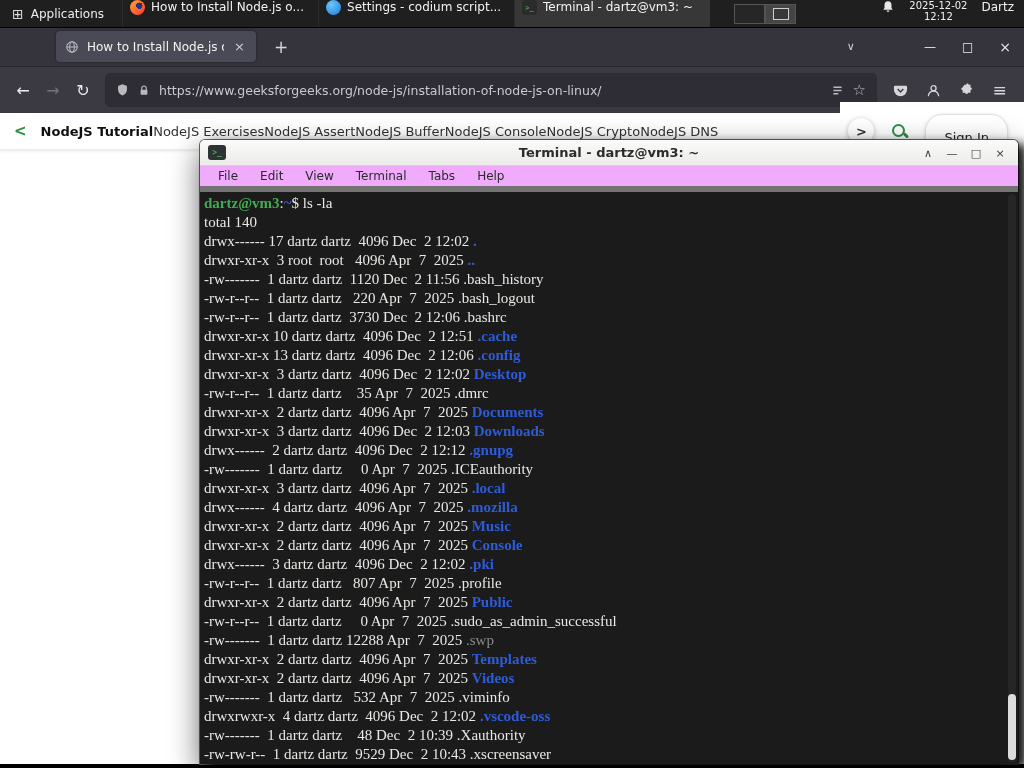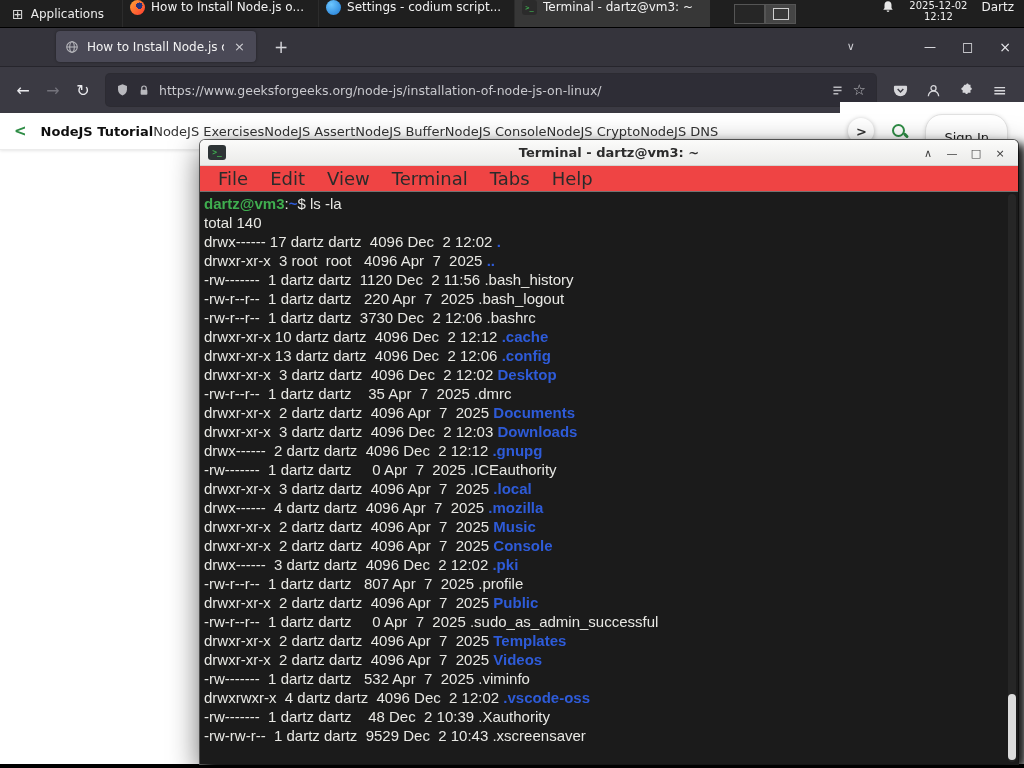--- a/index.html
+++ b/index.html
@@ -95,25 +95,25 @@
   .t-title { height:26px; background:linear-gradient(#fbfbfa,#ebebe9);
     display:flex; align-items:center; border-bottom:1px solid #d3d3d1;
     border-radius:5px 5px 0 0; position:relative; }
   .t-icon { position:absolute; left:8px; top:5px; width:18px; height:15px;
     background:#2e3436; border-radius:3px; color:var(--term-green,#3fae4f);
     font:bold 8px "DejaVu Sans Mono",monospace; display:flex; align-items:center;
     justify-content:center; }
   .t-title-text { flex:1; text-align:center; font-weight:bold; font-size:13px; color:#2c2c2c; }
   .t-btns { position:absolute; right:6px; top:0; height:26px; display:flex; align-items:center; }
   .t-btn { width:24px; text-align:center; color:#3c3c3c; font-size:11px; }
-  .t-menu { height:26px; background:#ef4444; display:flex; align-items:center;
-    padding-left:7px; border-bottom:1px solid #737373; font-size:18px; color:#2b2b2b; }
+  .t-menu { height:26px; background:#f0abfc; display:flex; align-items:center;
+    padding-left:7px; border-bottom:6px solid #737373; font-size:12px; color:#2b2b2b; }
   .tmenu-item { padding:0 11px; }
   .t-body { position:relative; height:572px; background:var(--term-bg,#1b1b1b);
-    font-family:Liberation Sans, sans-serif; font-size:15px;
+    font-family:Liberation Serif, serif; font-size:15px;
     line-height:19px; color:var(--term-fg,#e8e8e4); padding:2px 0 0 4px; overflow:hidden; }
   .tline { white-space:pre; }
   .fn-fg  { color:var(--term-fg,#e8e8e4); }
   .fn-blue{ color:var(--term-blue,#2e5bd8); font-weight:bold; }
   .fn-green{ color:var(--term-green,#3fae4f); font-weight:bold; }
   .fn-dim { color:var(--term-dim,#8b8b8b); }
   .t-track { position:absolute; right:2px; top:2px; bottom:2px; width:8px;
     background:rgba(255,255,255,.05); border-radius:4px; }
   .t-thumb { position:absolute; right:2px; bottom:4px; width:8px; height:66px;
     background:#dcdcdc; border-radius:4px; }
@@ -238,36 +238,37 @@
       </div>
     <div class="t-body">
       <div class="t-lines">
         <div class="tline"><span class="fn-green">dartz@vm3</span><span class="fn-fg">:</span><span class="fn-blue">~</span><span class="fn-fg">$ </span><span class="fn-fg">ls -la</span></div>
         <div class="tline fn-fg">total 140</div>
       <div class="tline"><span class="fn-fg">drwx------ 17 dartz dartz  4096 Dec  2 12:02 </span><span class="fn-blue">.</span></div>
           <div class="tline"><span class="fn-fg">drwxr-xr-x  3 root  root   4096 Apr  7  2025 </span><span class="fn-blue">..</span></div>
           <div class="tline"><span class="fn-fg">-rw-------  1 dartz dartz  1120 Dec  2 11:56 </span><span class="fn-fg">.bash_history</span></div>
           <div class="tline"><span class="fn-fg">-rw-r--r--  1 dartz dartz   220 Apr  7  2025 </span><span class="fn-fg">.bash_logout</span></div>
           <div class="tline"><span class="fn-fg">-rw-r--r--  1 dartz dartz  3730 Dec  2 12:06 </span><span class="fn-fg">.bashrc</span></div>
-          <div class="tline"><span class="fn-fg">drwxr-xr-x 10 dartz dartz  4096 Dec  2 12:12 </span><span class="fn-blue">.cache</span></div>
+          <div class="tline"><span class="fn-fg">drwxr-xr-x 10 dartz dartz  4096 Dec  2 12:51 </span><span class="fn-blue">.cache</span></div>
           <div class="tline"><span class="fn-fg">drwxr-xr-x 13 dartz dartz  4096 Dec  2 12:06 </span><span class="fn-blue">.config</span></div>
           <div class="tline"><span class="fn-fg">drwxr-xr-x  3 dartz dartz  4096 Dec  2 12:02 </span><span class="fn-blue">Desktop</span></div>
           <div class="tline"><span class="fn-fg">-rw-r--r--  1 dartz dartz    35 Apr  7  2025 </span><span class="fn-fg">.dmrc</span></div>
           <div class="tline"><span class="fn-fg">drwxr-xr-x  2 dartz dartz  4096 Apr  7  2025 </span><span class="fn-blue">Documents</span></div>
           <div class="tline"><span class="fn-fg">drwxr-xr-x  3 dartz dartz  4096 Dec  2 12:03 </span><span class="fn-blue">Downloads</span></div>
           <div class="tline"><span class="fn-fg">drwx------  2 dartz dartz  4096 Dec  2 12:12 </span><span class="fn-blue">.gnupg</span></div>
           <div class="tline"><span class="fn-fg">-rw-------  1 dartz dartz     0 Apr  7  2025 </span><span class="fn-fg">.ICEauthority</span></div>
           <div class="tline"><span class="fn-fg">drwxr-xr-x  3 dartz dartz  4096 Apr  7  2025 </span><span class="fn-blue">.local</span></div>
           <div class="tline"><span class="fn-fg">drwx------  4 dartz dartz  4096 Apr  7  2025 </span><span class="fn-blue">.mozilla</span></div>
           <div class="tline"><span class="fn-fg">drwxr-xr-x  2 dartz dartz  4096 Apr  7  2025 </span><span class="fn-blue">Music</span></div>
           <div class="tline"><span class="fn-fg">drwxr-xr-x  2 dartz dartz  4096 Apr  7  2025 </span><span class="fn-blue">Console</span></div>
           <div class="tline"><span class="fn-fg">drwx------  3 dartz dartz  4096 Dec  2 12:02 </span><span class="fn-blue">.pki</span></div>
           <div class="tline"><span class="fn-fg">-rw-r--r--  1 dartz dartz   807 Apr  7  2025 </span><span class="fn-fg">.profile</span></div>
           <div class="tline"><span class="fn-fg">drwxr-xr-x  2 dartz dartz  4096 Apr  7  2025 </span><span class="fn-blue">Public</span></div>
           <div class="tline"><span class="fn-fg">-rw-r--r--  1 dartz dartz     0 Apr  7  2025 </span><span class="fn-fg">.sudo_as_admin_successful</span></div>
+          <div class="tline"><span class="fn-fg">-rw-------  1 dartz dartz 12288 Apr  7  2025 </span><span class="fn-dim">.swp</span></div>
           <div class="tline"><span class="fn-fg">drwxr-xr-x  2 dartz dartz  4096 Apr  7  2025 </span><span class="fn-blue">Templates</span></div>
           <div class="tline"><span class="fn-fg">drwxr-xr-x  2 dartz dartz  4096 Apr  7  2025 </span><span class="fn-blue">Videos</span></div>
           <div class="tline"><span class="fn-fg">-rw-------  1 dartz dartz   532 Apr  7  2025 </span><span class="fn-fg">.viminfo</span></div>
           <div class="tline"><span class="fn-fg">drwxrwxr-x  4 dartz dartz  4096 Dec  2 12:02 </span><span class="fn-blue">.vscode-oss</span></div>
           <div class="tline"><span class="fn-fg">-rw-------  1 dartz dartz    48 Dec  2 10:39 </span><span class="fn-fg">.Xauthority</span></div>
           <div class="tline"><span class="fn-fg">-rw-rw-r--  1 dartz dartz  9529 Dec  2 10:43 </span><span class="fn-fg">.xscreensaver</span></div>
         </div>
       <span class="t-track"></span>
       <span class="t-thumb"></span>
     </div>

